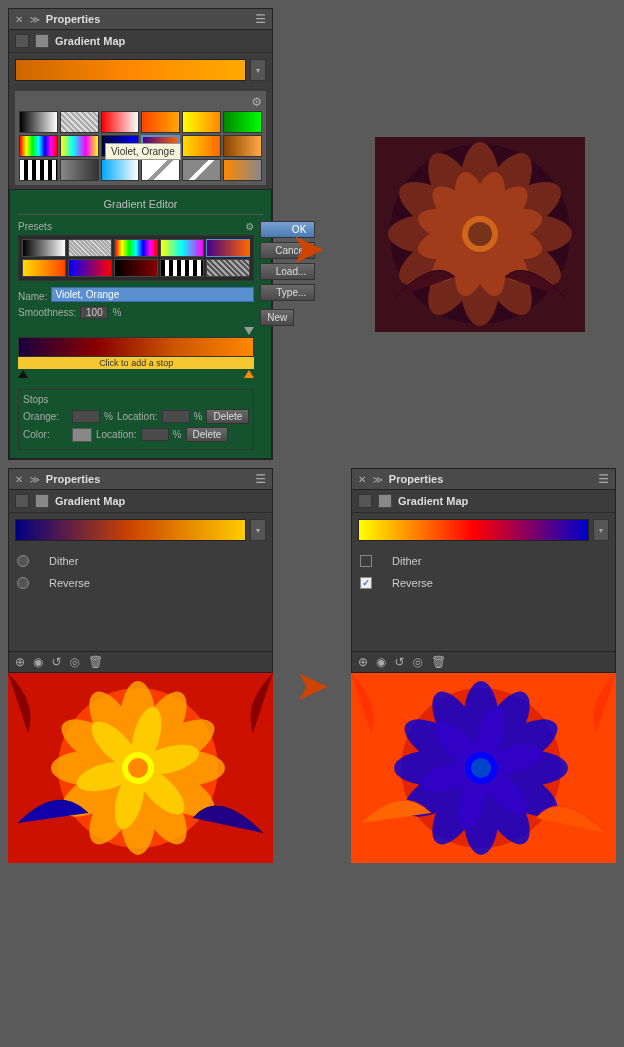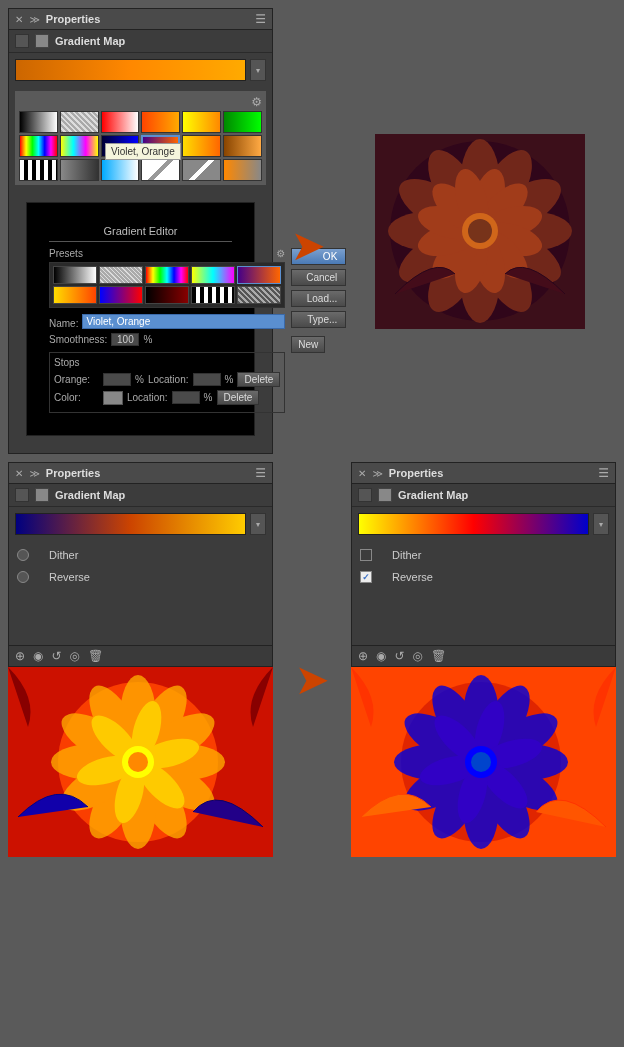--- a/index.html
+++ b/index.html
@@ -95,24 +95,24 @@
       padding: 2px 5px;
       font-size: 10px;
       top: 52px;
       left: 90px;
       white-space: nowrap;
       z-index: 10;
     }
 
     
     .gradient-editor {
-      background: #000000;
+      background: #14532d;
       border: 1px solid #222;
-      margin: 17px;
-      padding: 22px;
+      margin: 0;
+      padding: 8px;
     }
     .editor-title {
       text-align: center;
       font-size: 11px;
       color: #bbb;
       margin-bottom: 6px;
       border-bottom: 1px solid #555;
       padding-bottom: 4px;
     }
     .editor-body {
@@ -480,20 +480,33 @@
             <input class="name-input" value="Violet, Orange" style="flex: 1 1 0%;">
           </div>
 
 
           <div class="smoothness-row">
             <span class="smoothness-label">Smoothness:</span>
             <input class="smoothness-input" value="100" style="width: 28px;">
             <span style="color:#aaa;font-size:10px;">%</span>
           </div>
 
+          <div class="editor-gradient-area">
+
+            <div style="height:12px;position:relative;">
+              <div style="position:absolute;right:0;top:2px;width:0;height:0;border-left:5px solid transparent;border-right:5px solid transparent;border-top:8px solid #999;cursor:pointer;"></div>
+            </div>
+            <div style="height:20px;background:linear-gradient(to right,#1a0040,#880000,#cc5500,#ff8800);border:1px solid #333;cursor:pointer;"></div>
+            <div style="text-align:center;font-size:9px;background:#f5c832;color:#333;padding:1px;">Click to add a stop</div>
+
+            <div style="height:14px;position:relative;">
+              <div style="position:absolute;left:0;top:1px;width:0;height:0;border-left:5px solid transparent;border-right:5px solid transparent;border-bottom:8px solid #111;cursor:pointer;"></div>
+              <div style="position:absolute;right:0;top:1px;width:0;height:0;border-left:5px solid transparent;border-right:5px solid transparent;border-bottom:8px solid #ff8800;cursor:pointer;"></div>
+            </div>
+          </div>
 
           <div class="stops-section">
             <div class="stops-title">Stops</div>
 
             <div class="stop-row">
               <span class="stop-row-label">Orange:</span>
               <input class="stop-small-input" value="" style="width: 28px;">
               <span style="color:#aaa;font-size:10px;">%</span>
               <span class="location-label">Location:</span>
               <input class="stop-small-input" value="" style="width: 28px;">

